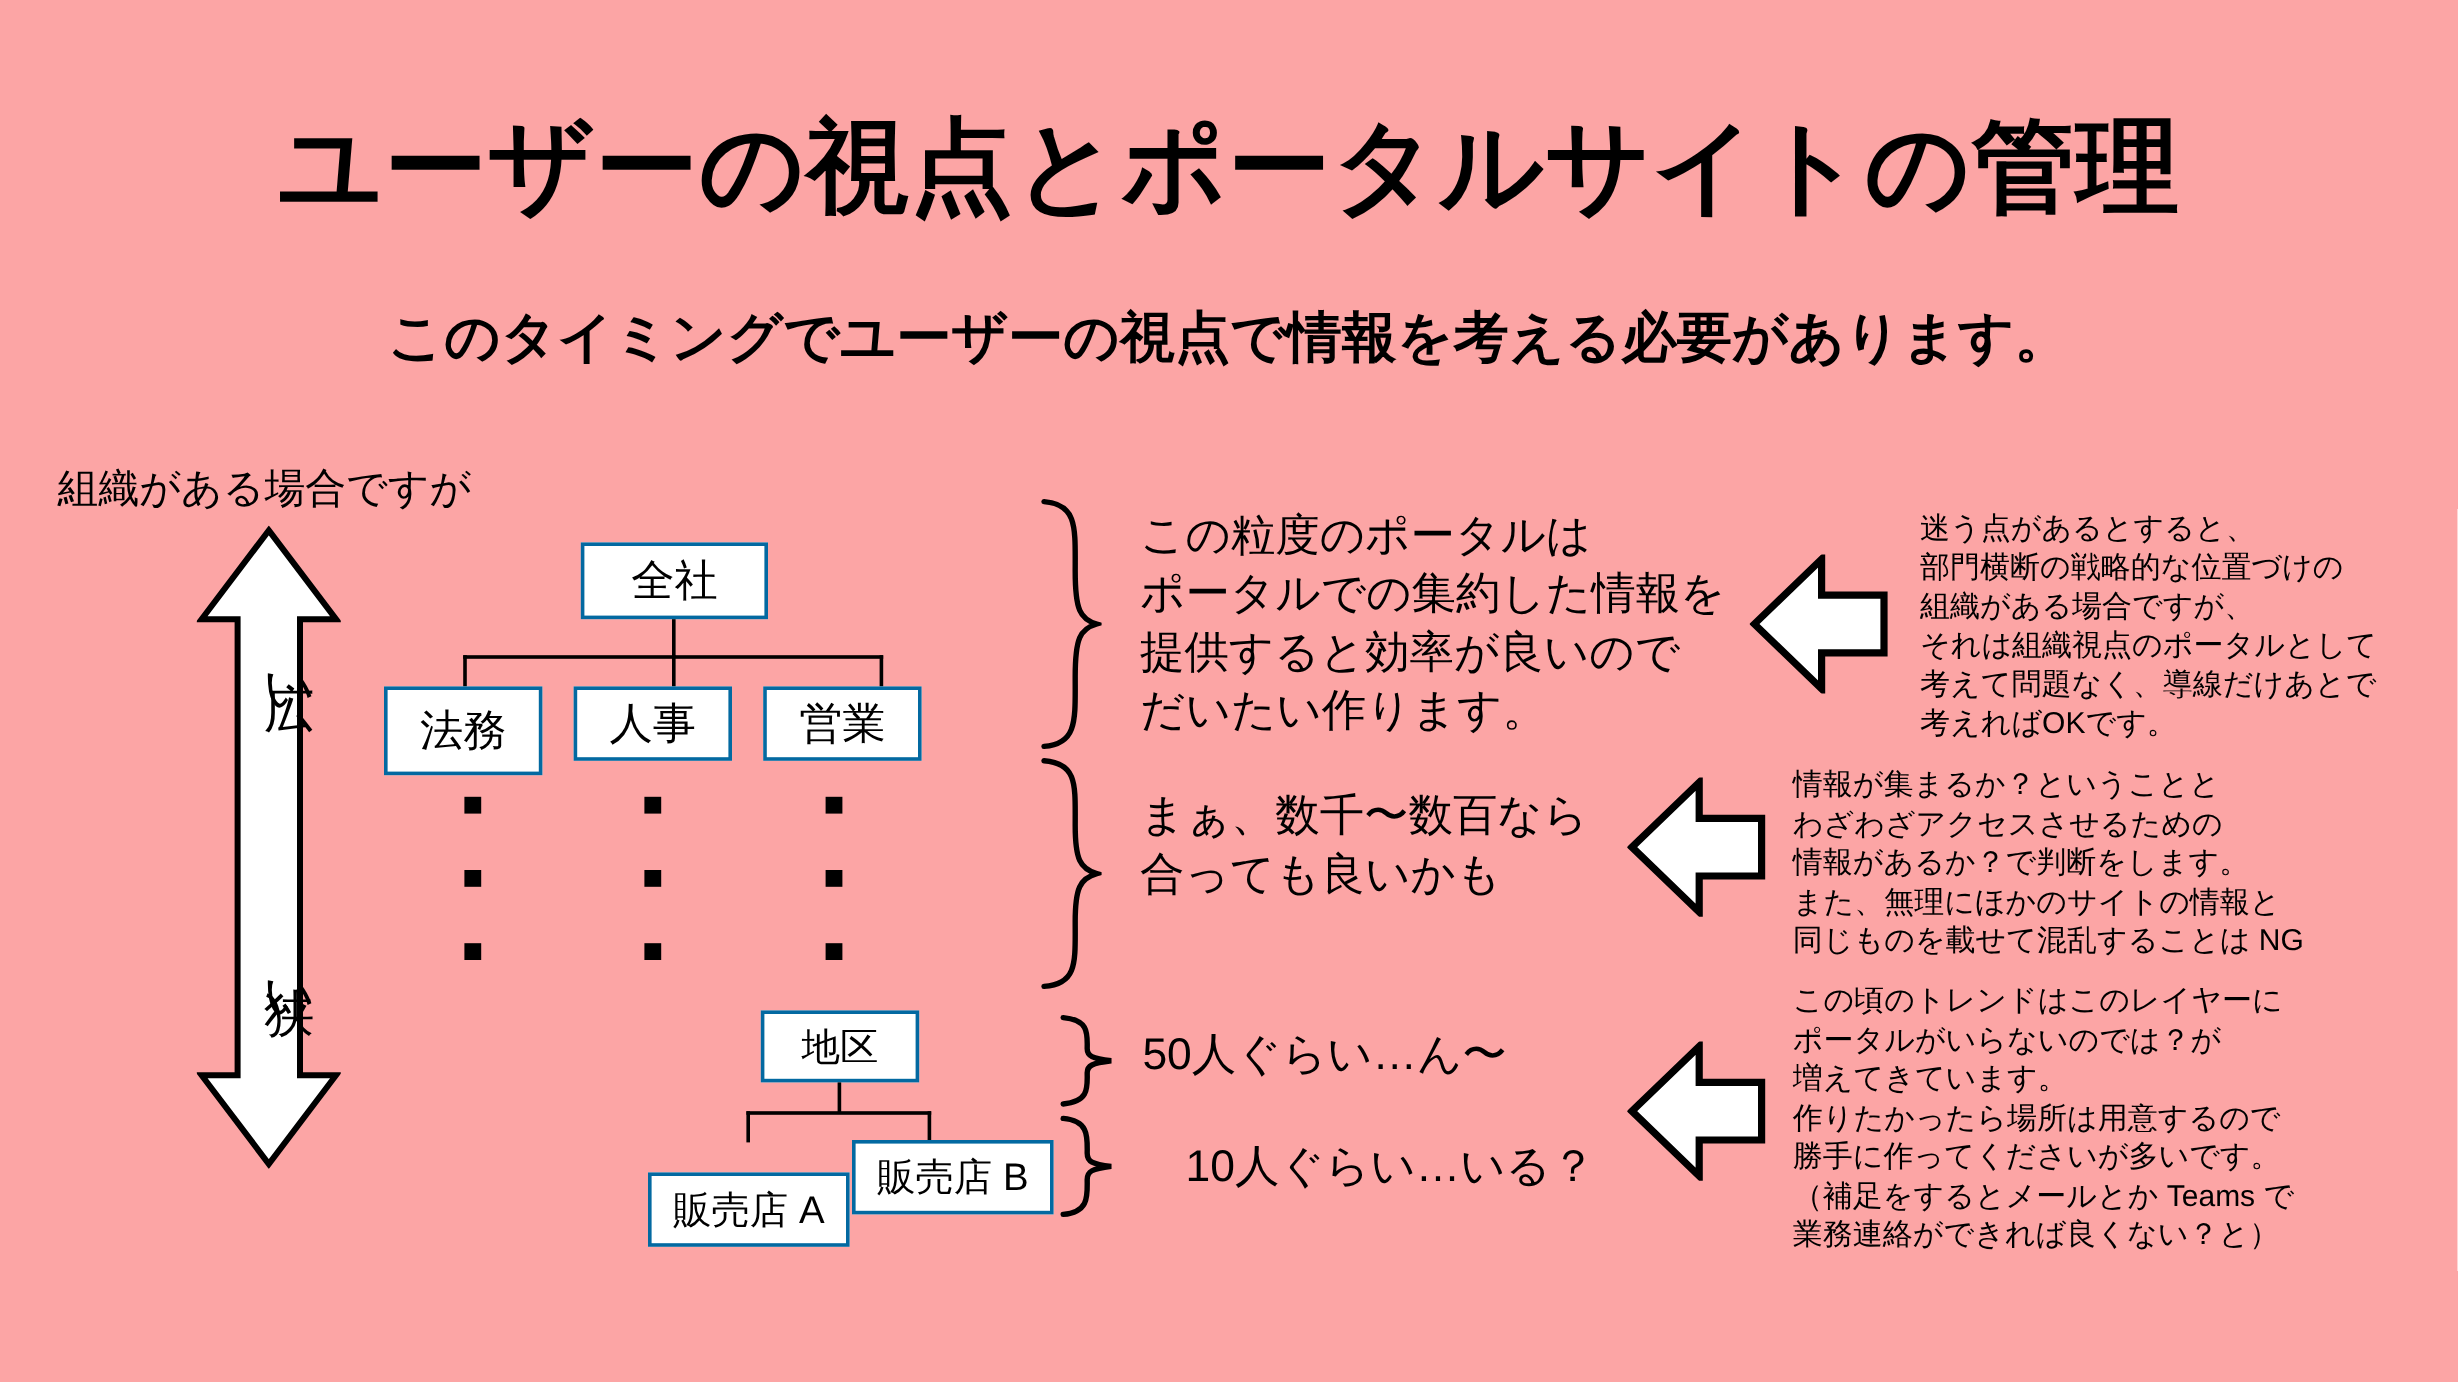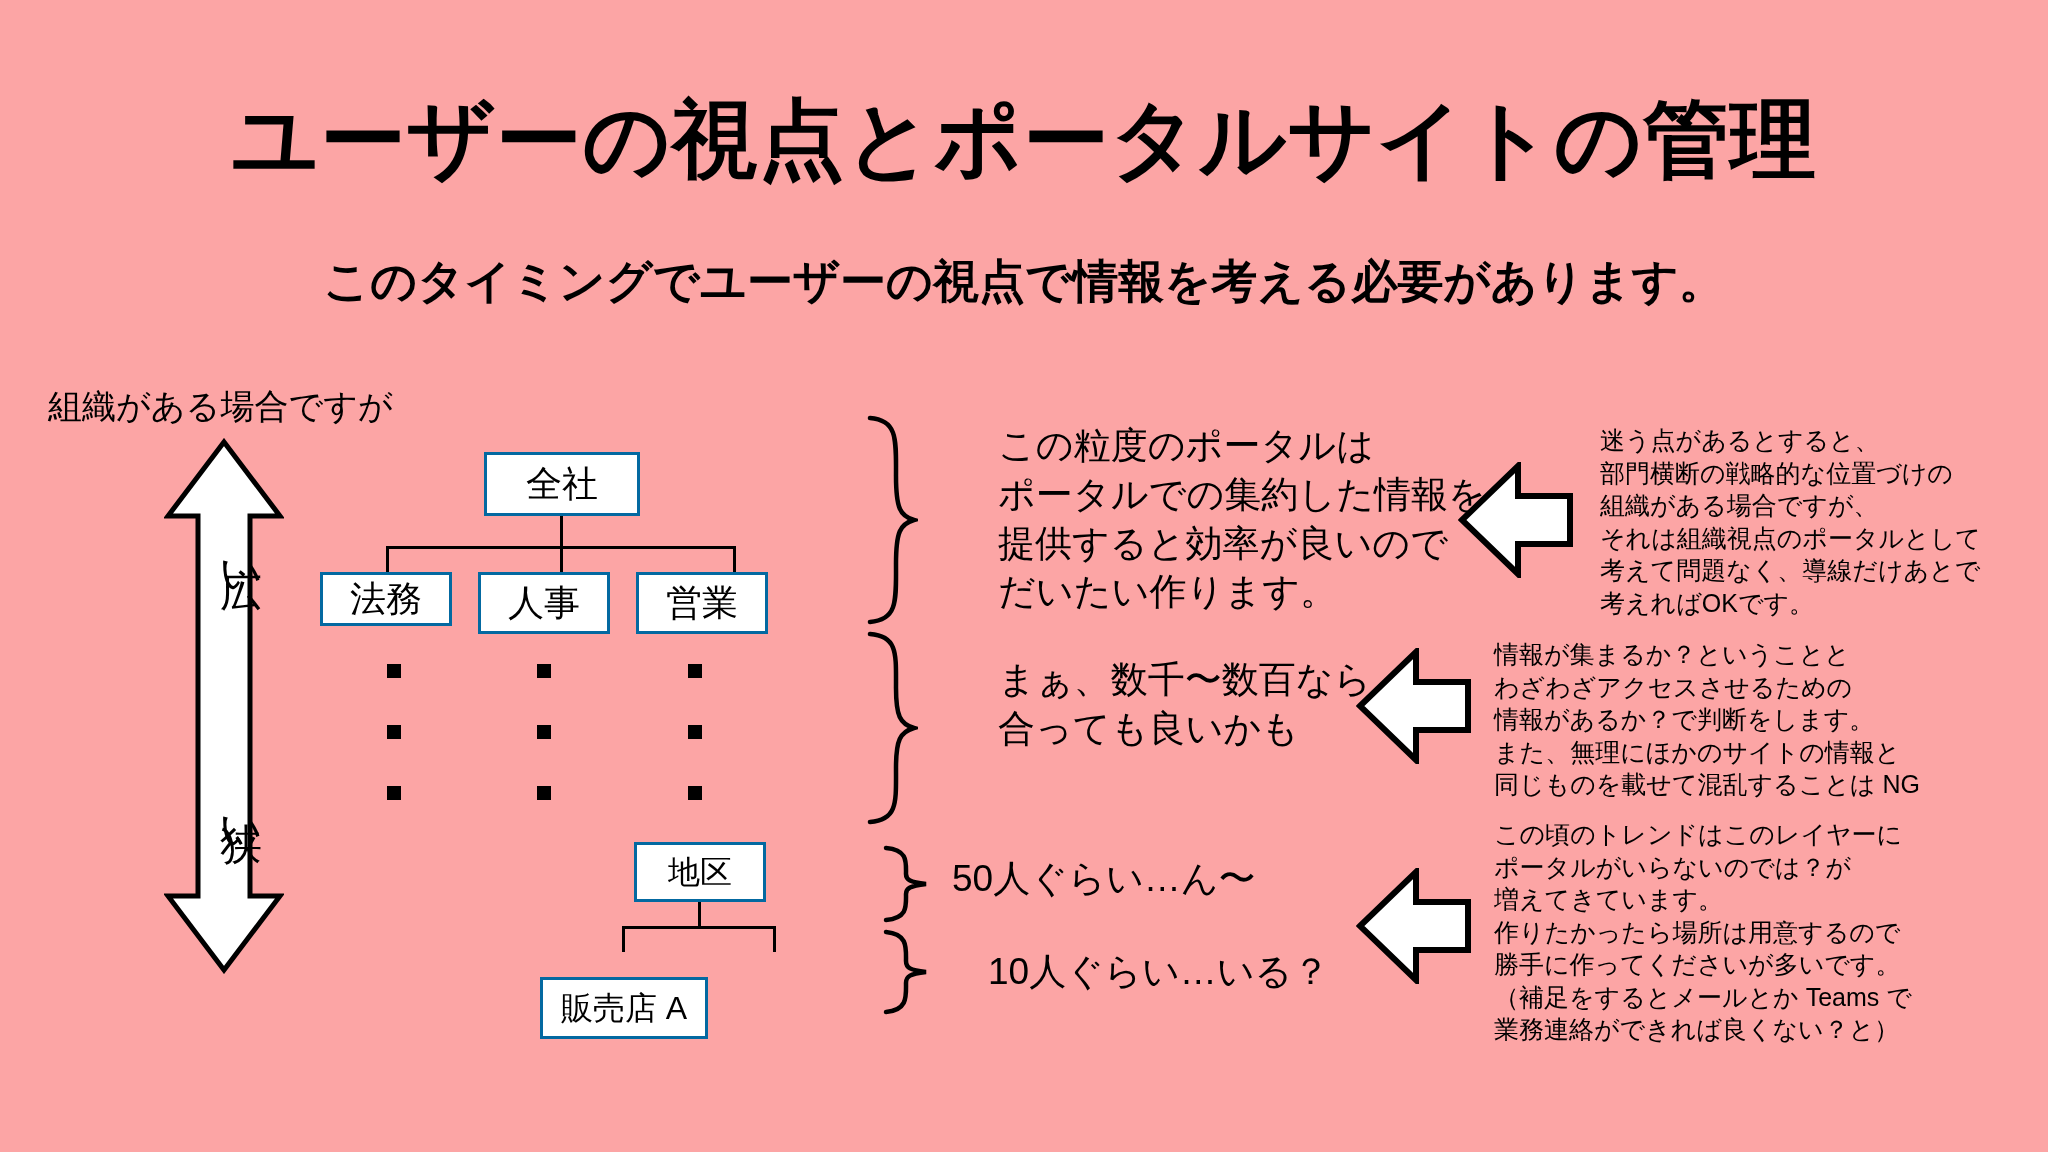--- a/index.html
+++ b/index.html
@@ -108,21 +108,20 @@
   
   .brace { position: absolute; }
   .brace svg { display: block; }
 
   
   .callout {
     position: absolute;
     font-size: 37px;
     line-height: 1.32;
     white-space: pre-line;
-    margin-left: 48px;
   }
 
   
   .block-arrow { position: absolute; }
   .block-arrow svg { display: block; }
 
   
   .note {
     position: absolute;
     font-size: 25px;
@@ -159,41 +158,42 @@
   <div class="box" style="left:484px; top:452px; width:156px; height:64px;">全社</div>
 
   <div class="conn v" style="left:560px; top:516px; height:32px;"></div>
 
   <div class="conn h" style="left:386px; top:546px; width:350px;"></div>
 
   <div class="conn v" style="left:386px; top:546px; height:28px;"></div>
   <div class="conn v" style="left:560px; top:546px; height:28px;"></div>
   <div class="conn v" style="left:733px; top:546px; height:28px;"></div>
 
-  <div class="box" style="left:320px; top:572px; width:132px; height:54px;">法務</div>
+  <div class="box" style="left:320px; top:572px; width:132px; height:74px;">法務</div>
   <div class="box" style="left:478px; top:572px; width:132px; height:62px;">人事</div>
   <div class="box" style="left:636px; top:572px; width:132px; height:62px;">営業</div>
 
   <div class="dot" style="left:387px; top:664px;"></div>
   <div class="dot" style="left:537px; top:664px;"></div>
   <div class="dot" style="left:688px; top:664px;"></div>
   <div class="dot" style="left:387px; top:725px;"></div>
   <div class="dot" style="left:537px; top:725px;"></div>
   <div class="dot" style="left:688px; top:725px;"></div>
   <div class="dot" style="left:387px; top:786px;"></div>
   <div class="dot" style="left:537px; top:786px;"></div>
   <div class="dot" style="left:688px; top:786px;"></div>
 
   <div class="box small" style="left:634px; top:842px; width:132px; height:60px;">地区</div>
   <div class="conn v" style="left:698px; top:902px; height:26px;"></div>
   <div class="conn h" style="left:622px; top:926px; width:154px;"></div>
   <div class="conn v" style="left:622px; top:926px; height:26px;"></div>
   <div class="conn v" style="left:773px; top:926px; height:26px;"></div>
 
   <div class="box small" style="left:540px; top:950px; width:168px; height:62px;margin-top:27px;">販売店 A</div>
+  <div class="box small" style="left:710px; top:950px; width:168px; height:62px;">販売店 B</div>
 
   <div class="brace" style="left:862px; top:414px; width:56px; height:212px;">
     <svg width="56" height="212" viewBox="0 0 56 212">
       <path d="M8 4 C 36 6, 34 26, 34 62 C 34 94, 38 102, 52 106 C 38 110, 34 118, 34 150 C 34 186, 36 206, 8 208" fill="none" stroke="#000000" stroke-width="4.5" stroke-linecap="round"></path>
     </svg>
   </div>
 
   <div class="brace" style="left:862px; top:630px; width:56px; height:196px;">
     <svg width="56" height="196" viewBox="0 0 56 196">
       <path d="M8 4 C 36 6, 34 24, 34 58 C 34 86, 38 94, 52 98 C 38 102, 34 110, 34 138 C 34 172, 36 190, 8 192" fill="none" stroke="#000000" stroke-width="4.5" stroke-linecap="round"></path>

